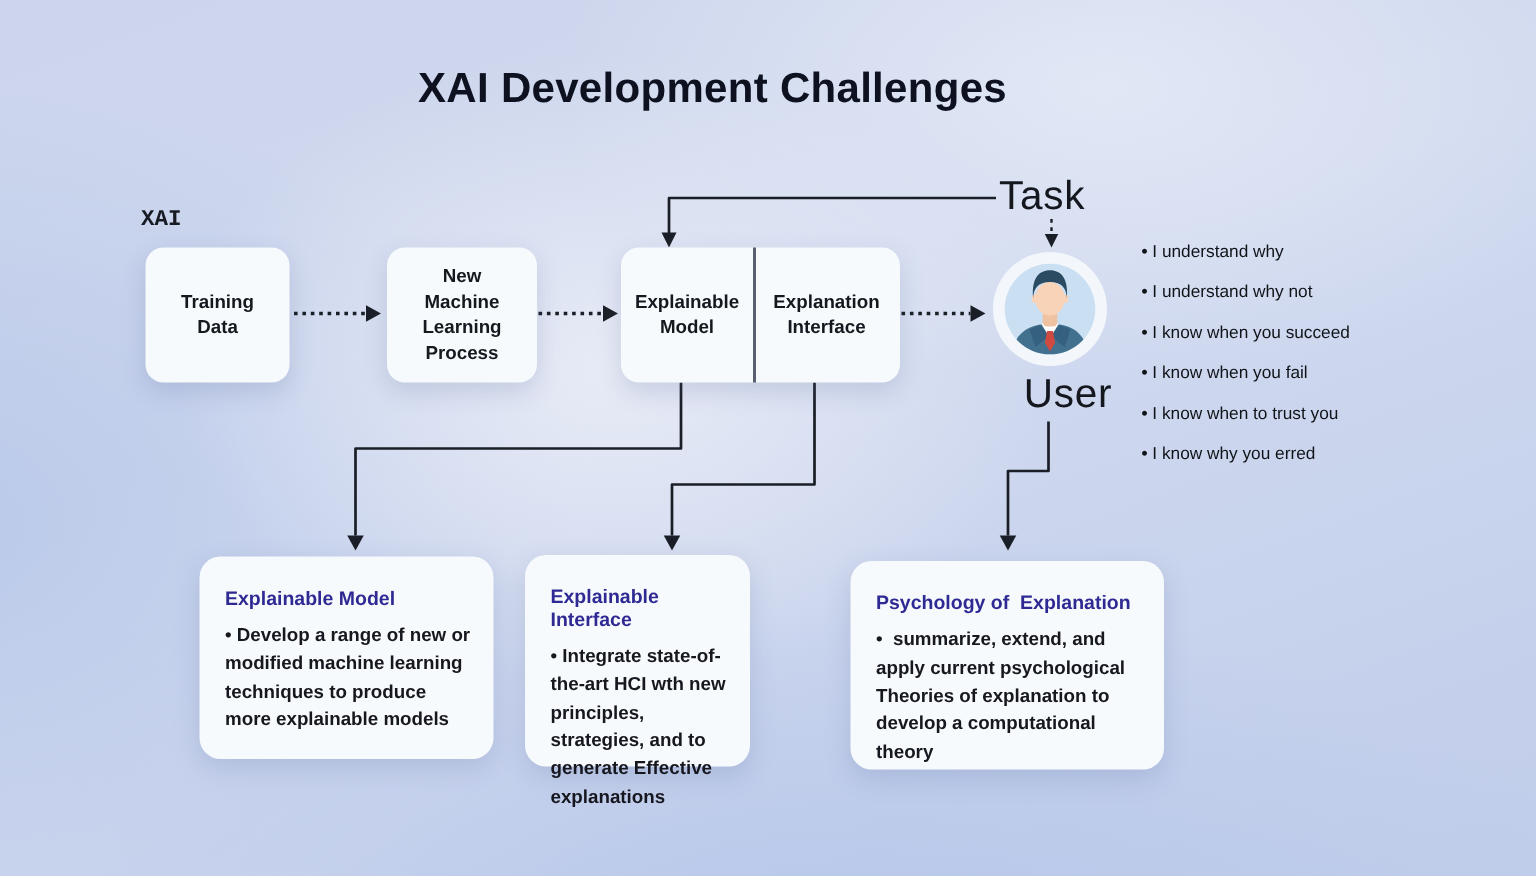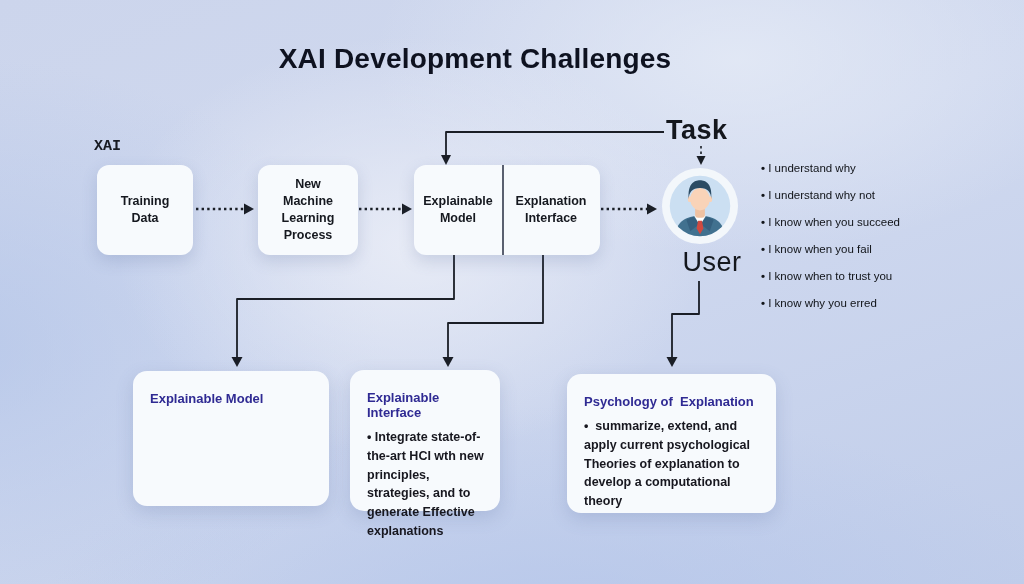--- a/index.html
+++ b/index.html
@@ -49,21 +49,21 @@
     line-height: 1.35; padding: 4px 6px;
   }
   .combined-cell.right { flex: 1 1 auto; }
   .combined-divider {
     position: absolute; left: 88px; top: 0; bottom: 0; width: 2px;
     background: #5a6070;
   }
 
   .task-label {
     position: absolute; left: 666px; top: 115px;
-    font-size: 27px; font-weight: 700; color: #14171d; letter-spacing: 0.5px;
+    font-size: 27px; font-weight: 400; color: #14171d; letter-spacing: 0.5px;
   }
   .user-label {
     position: absolute; left: 700px; top: 247px; transform: translateX(-50%);
     font-size: 27px; font-weight: 400; color: #14171d; letter-spacing: 0.5px; margin-left: 12px;
   }
 
   .avatar { position: absolute; left: 661px; top: 167px; width: 78px; height: 78px; }
 
   .statements {
     position: absolute; left: 761px; top: 162px;
@@ -182,20 +182,21 @@
     <span class="statement">I understand why</span>
     <span class="statement">I understand why not</span>
     <span class="statement">I know when you succeed</span>
     <span class="statement">I know when you fail</span>
     <span class="statement">I know when to trust you</span>
     <span class="statement">I know why you erred</span>
   </div>
 
   <div class="card card-1">
     <div class="card-heading">Explainable Model</div>
+    <div class="card-body">• Develop a range of new or  modified machine learning techniques to produce more explainable models</div>
   </div>
 
   <div class="card card-2">
     <div class="card-heading">Explainable Interface</div>
     <div class="card-body">• Integrate state-of-the-art HCI wth new principles, strategies, and to generate Effective explanations</div>
   </div>
 
   <div class="card card-3">
     <div class="card-heading">Psychology of  Explanation</div>
     <div class="card-body">•  summarize, extend, and apply current psychological Theories of explanation to develop a computational theory</div>

